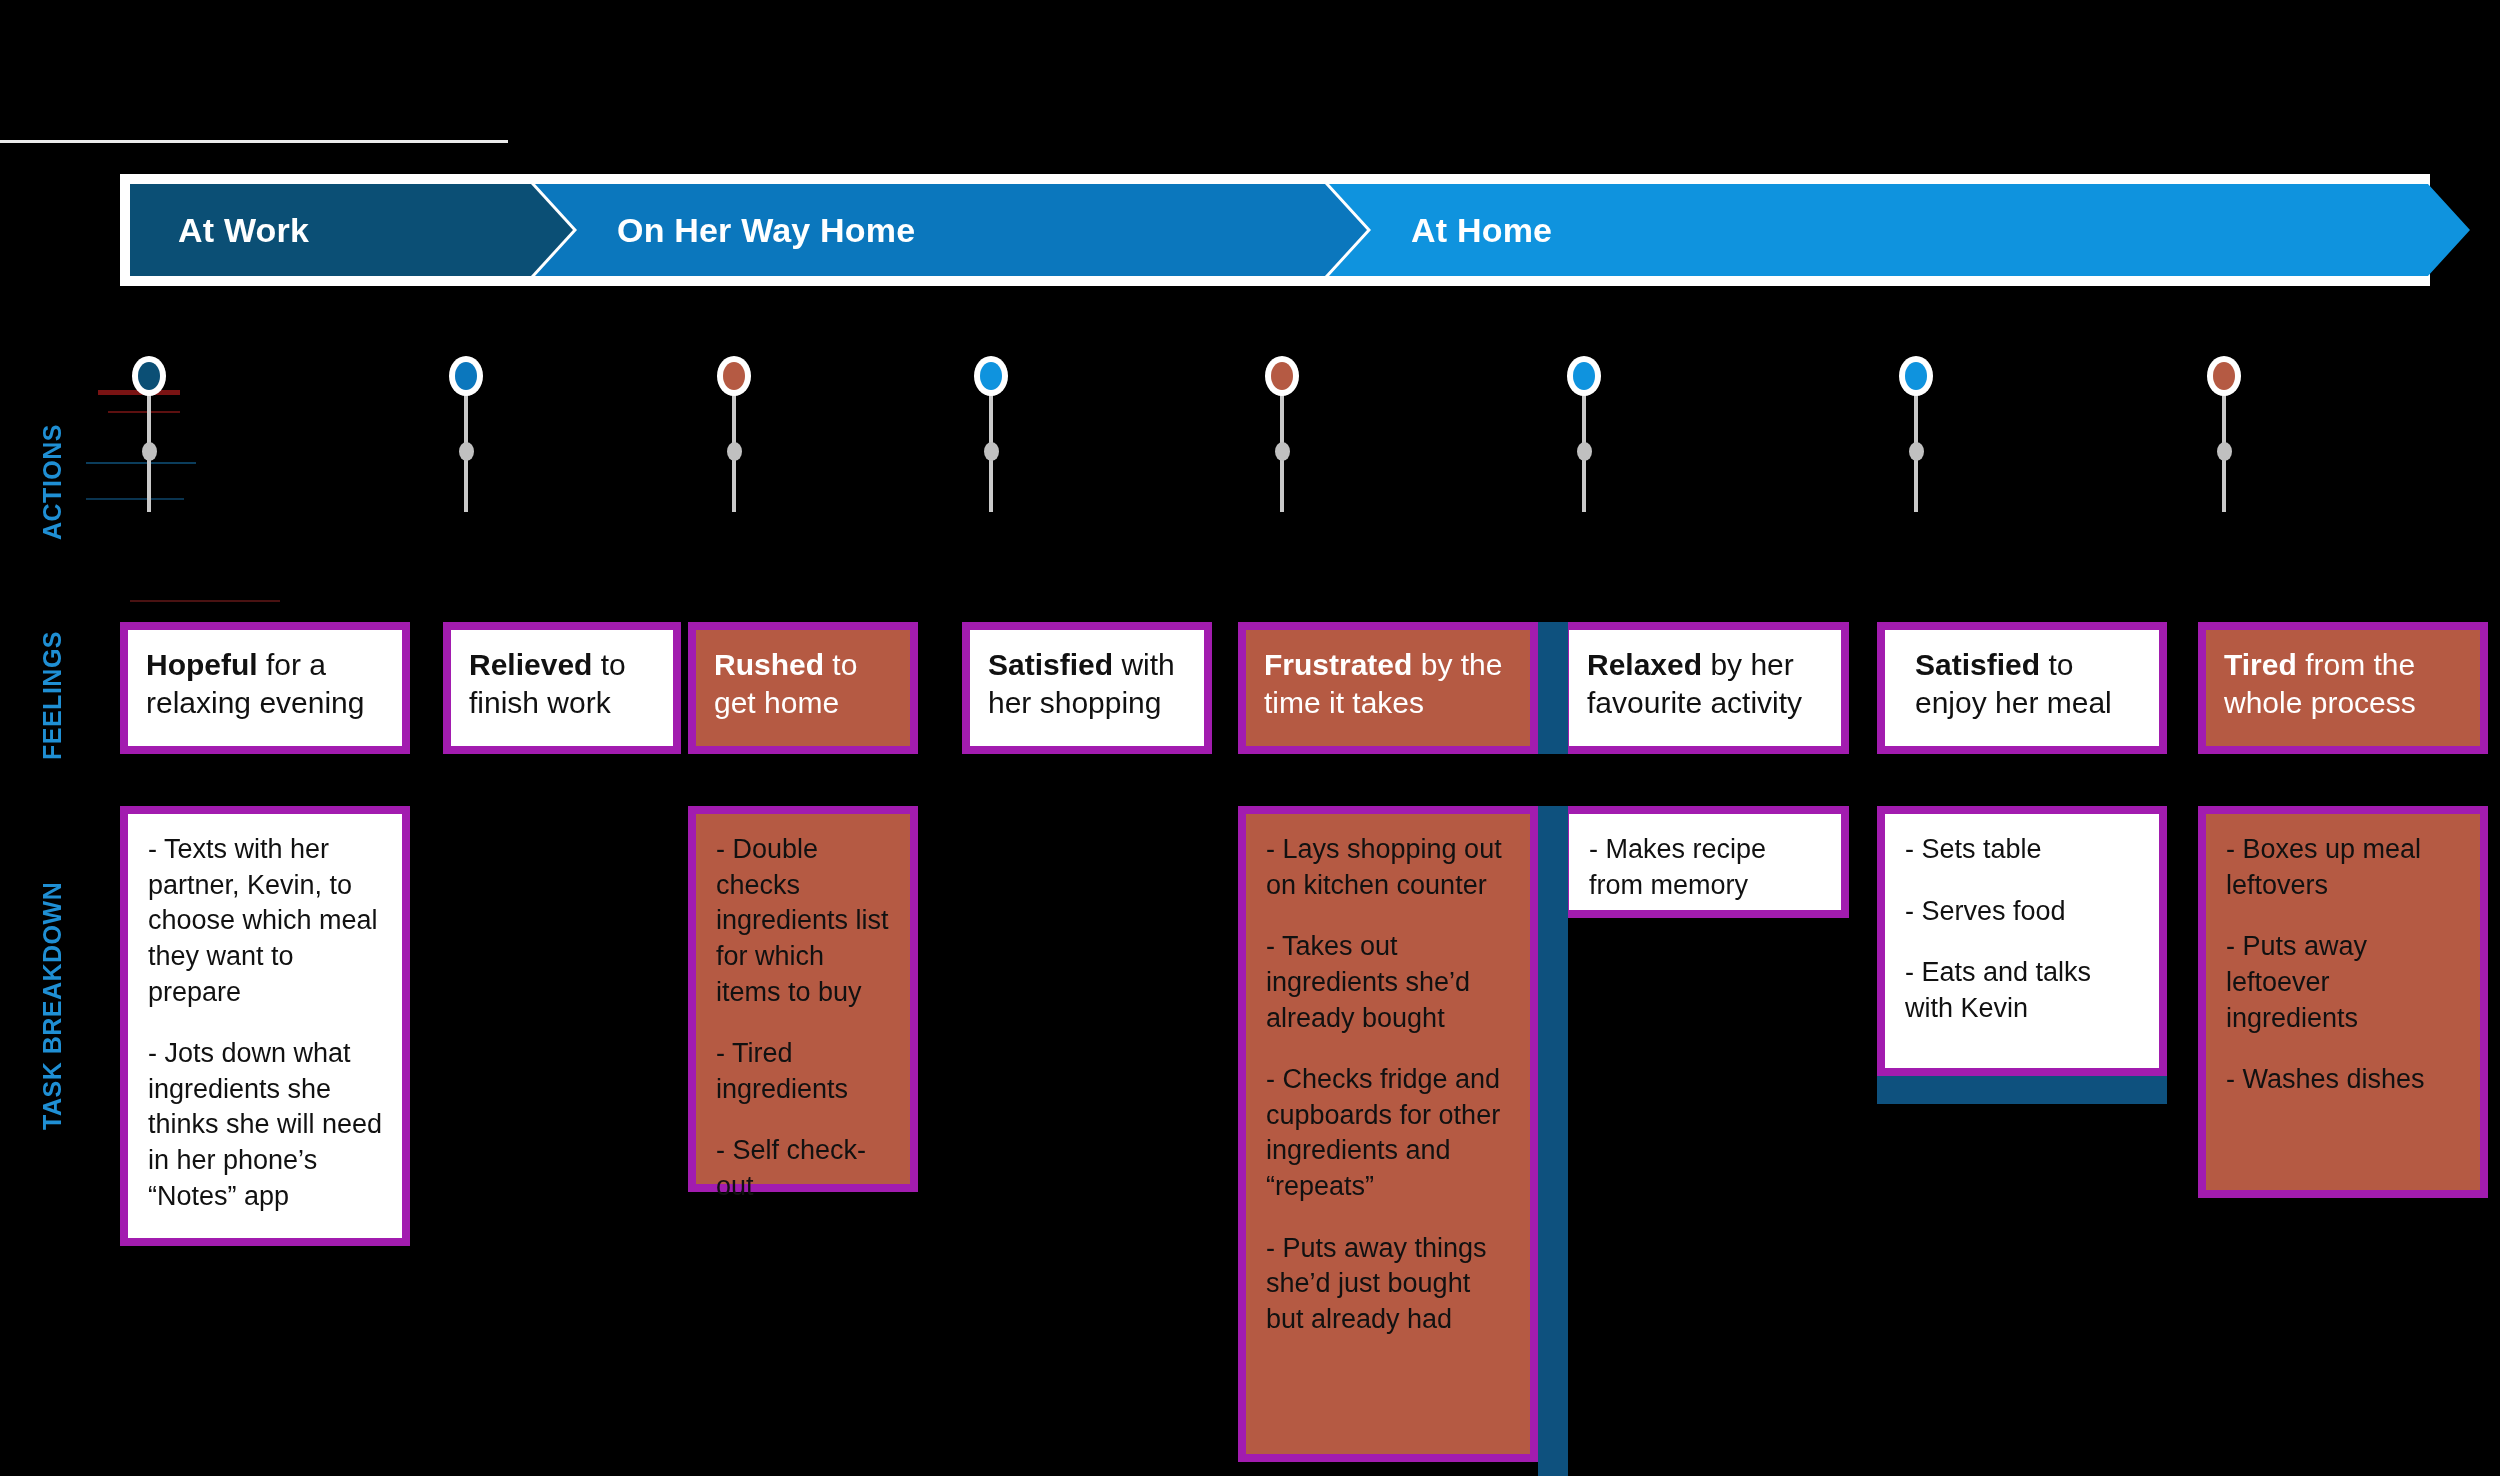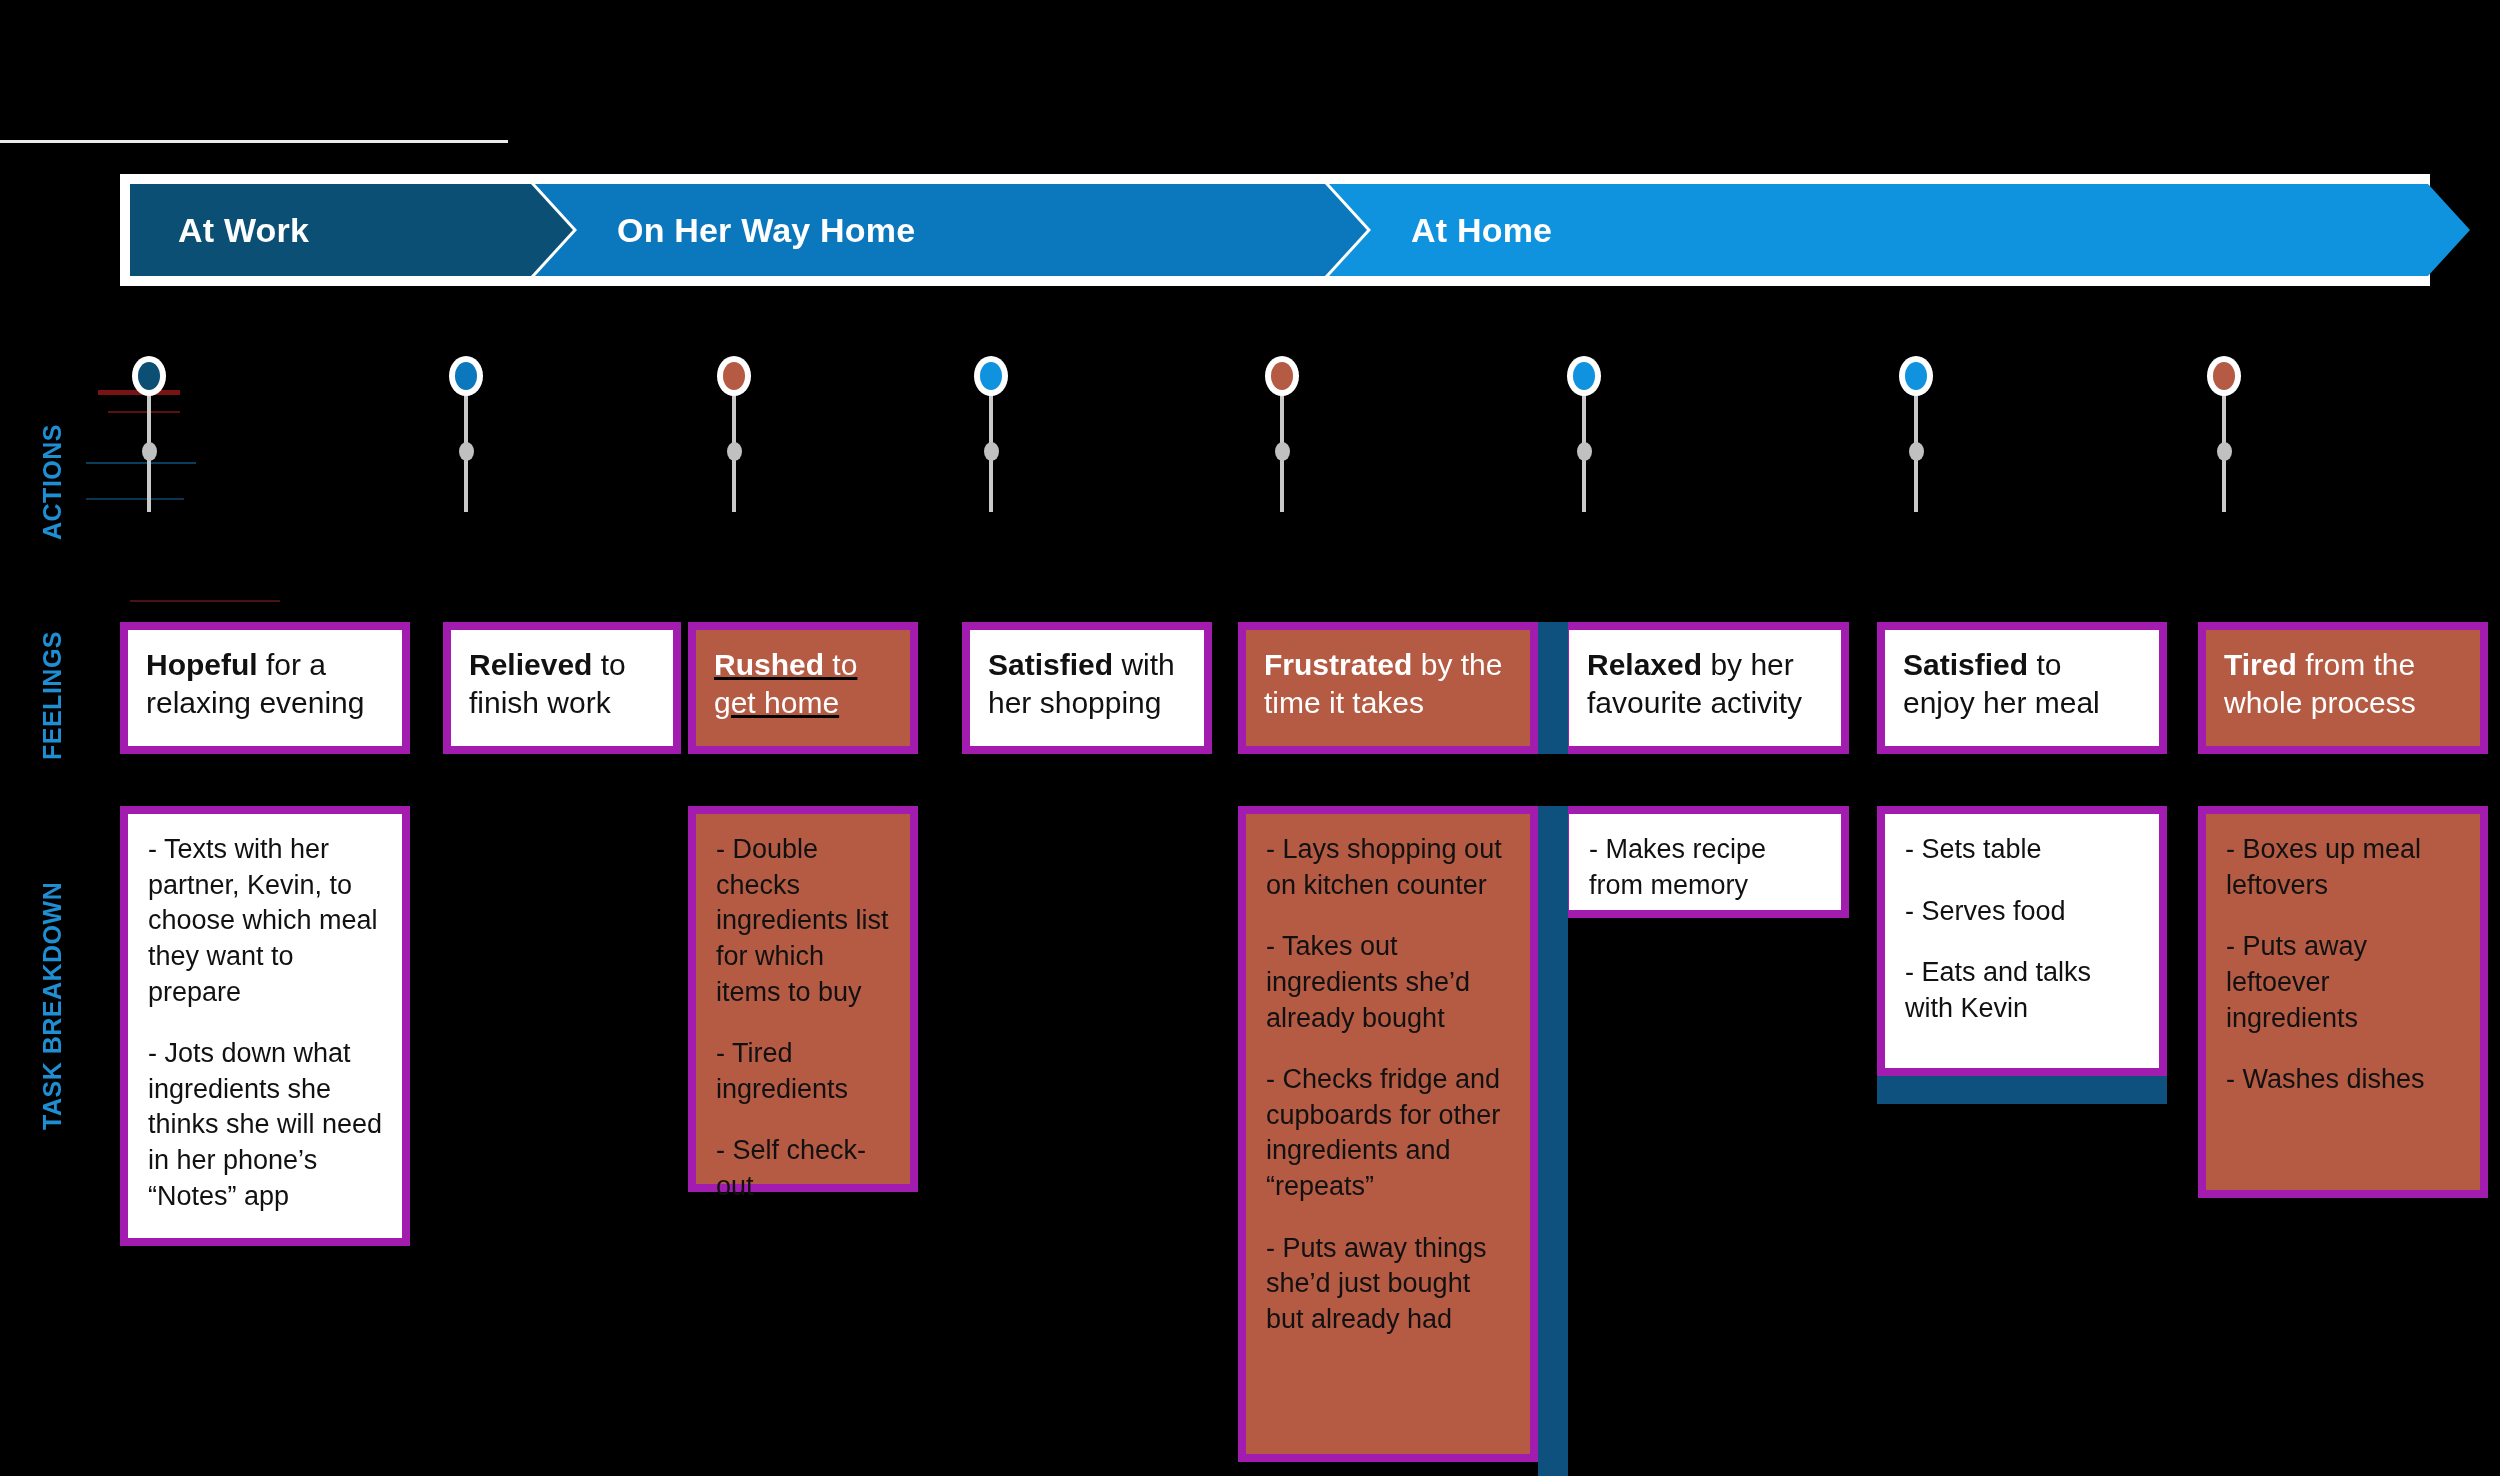--- a/index.html
+++ b/index.html
@@ -185,33 +185,33 @@
       </div>
     </div>
 
   <div id="feelings-layer">
       <div class="card white" style="left: 120px; top: 622px; width: 290px; height: 132px;">
         <div class="feel-text"><span class="strong">Hopeful</span><span> for a relaxing evening</span></div>
       </div>
       <div class="card white" style="left: 443px; top: 622px; width: 238px; height: 132px;">
         <div class="feel-text"><span class="strong">Relieved</span><span> to finish work</span></div>
       </div>
-      <div class="card terra" style="left: 688px; top: 622px; width: 230px; height: 132px; text-decoration: underline;">
+      <div class="card terra" style="left: 688px; top: 622px; width: 230px; height: 132px;">
         <div class="feel-text"><span class="strong">Rushed</span><span> to get home</span></div>
       </div>
       <div class="card white" style="left: 962px; top: 622px; width: 250px; height: 132px;">
         <div class="feel-text"><span class="strong">Satisfied</span><span> with her shopping</span></div>
       </div>
       <div class="card terra" style="left: 1238px; top: 622px; width: 300px; height: 132px;">
         <div class="feel-text"><span class="strong">Frustrated</span><span> by the time it takes</span></div>
       </div>
       <div class="card white" style="left: 1561px; top: 622px; width: 288px; height: 132px;">
         <div class="feel-text"><span class="strong">Relaxed</span><span> by her favourite activity</span></div>
       </div>
-      <div class="card white" style="left: 1877px; top: 622px; width: 290px; height: 132px;">
+      <div class="card white" style="left: 1877px; top: 622px; width: 290px; height: 132px; padding-left: 12px;">
         <div class="feel-text"><span class="strong">Satisfied</span><span> to enjoy her meal</span></div>
       </div>
       <div class="card terra" style="left: 2198px; top: 622px; width: 290px; height: 132px;">
         <div class="feel-text"><span class="strong">Tired</span><span> from the whole process</span></div>
       </div>
       <div class="accent" style="left: 1538px; top: 622px; width: 30px; height: 132px;"></div>
     </div>
 
   <div id="tasks-layer">
       <div class="card white" style="left: 120px; top: 806px; width: 290px; height: 440px;">

